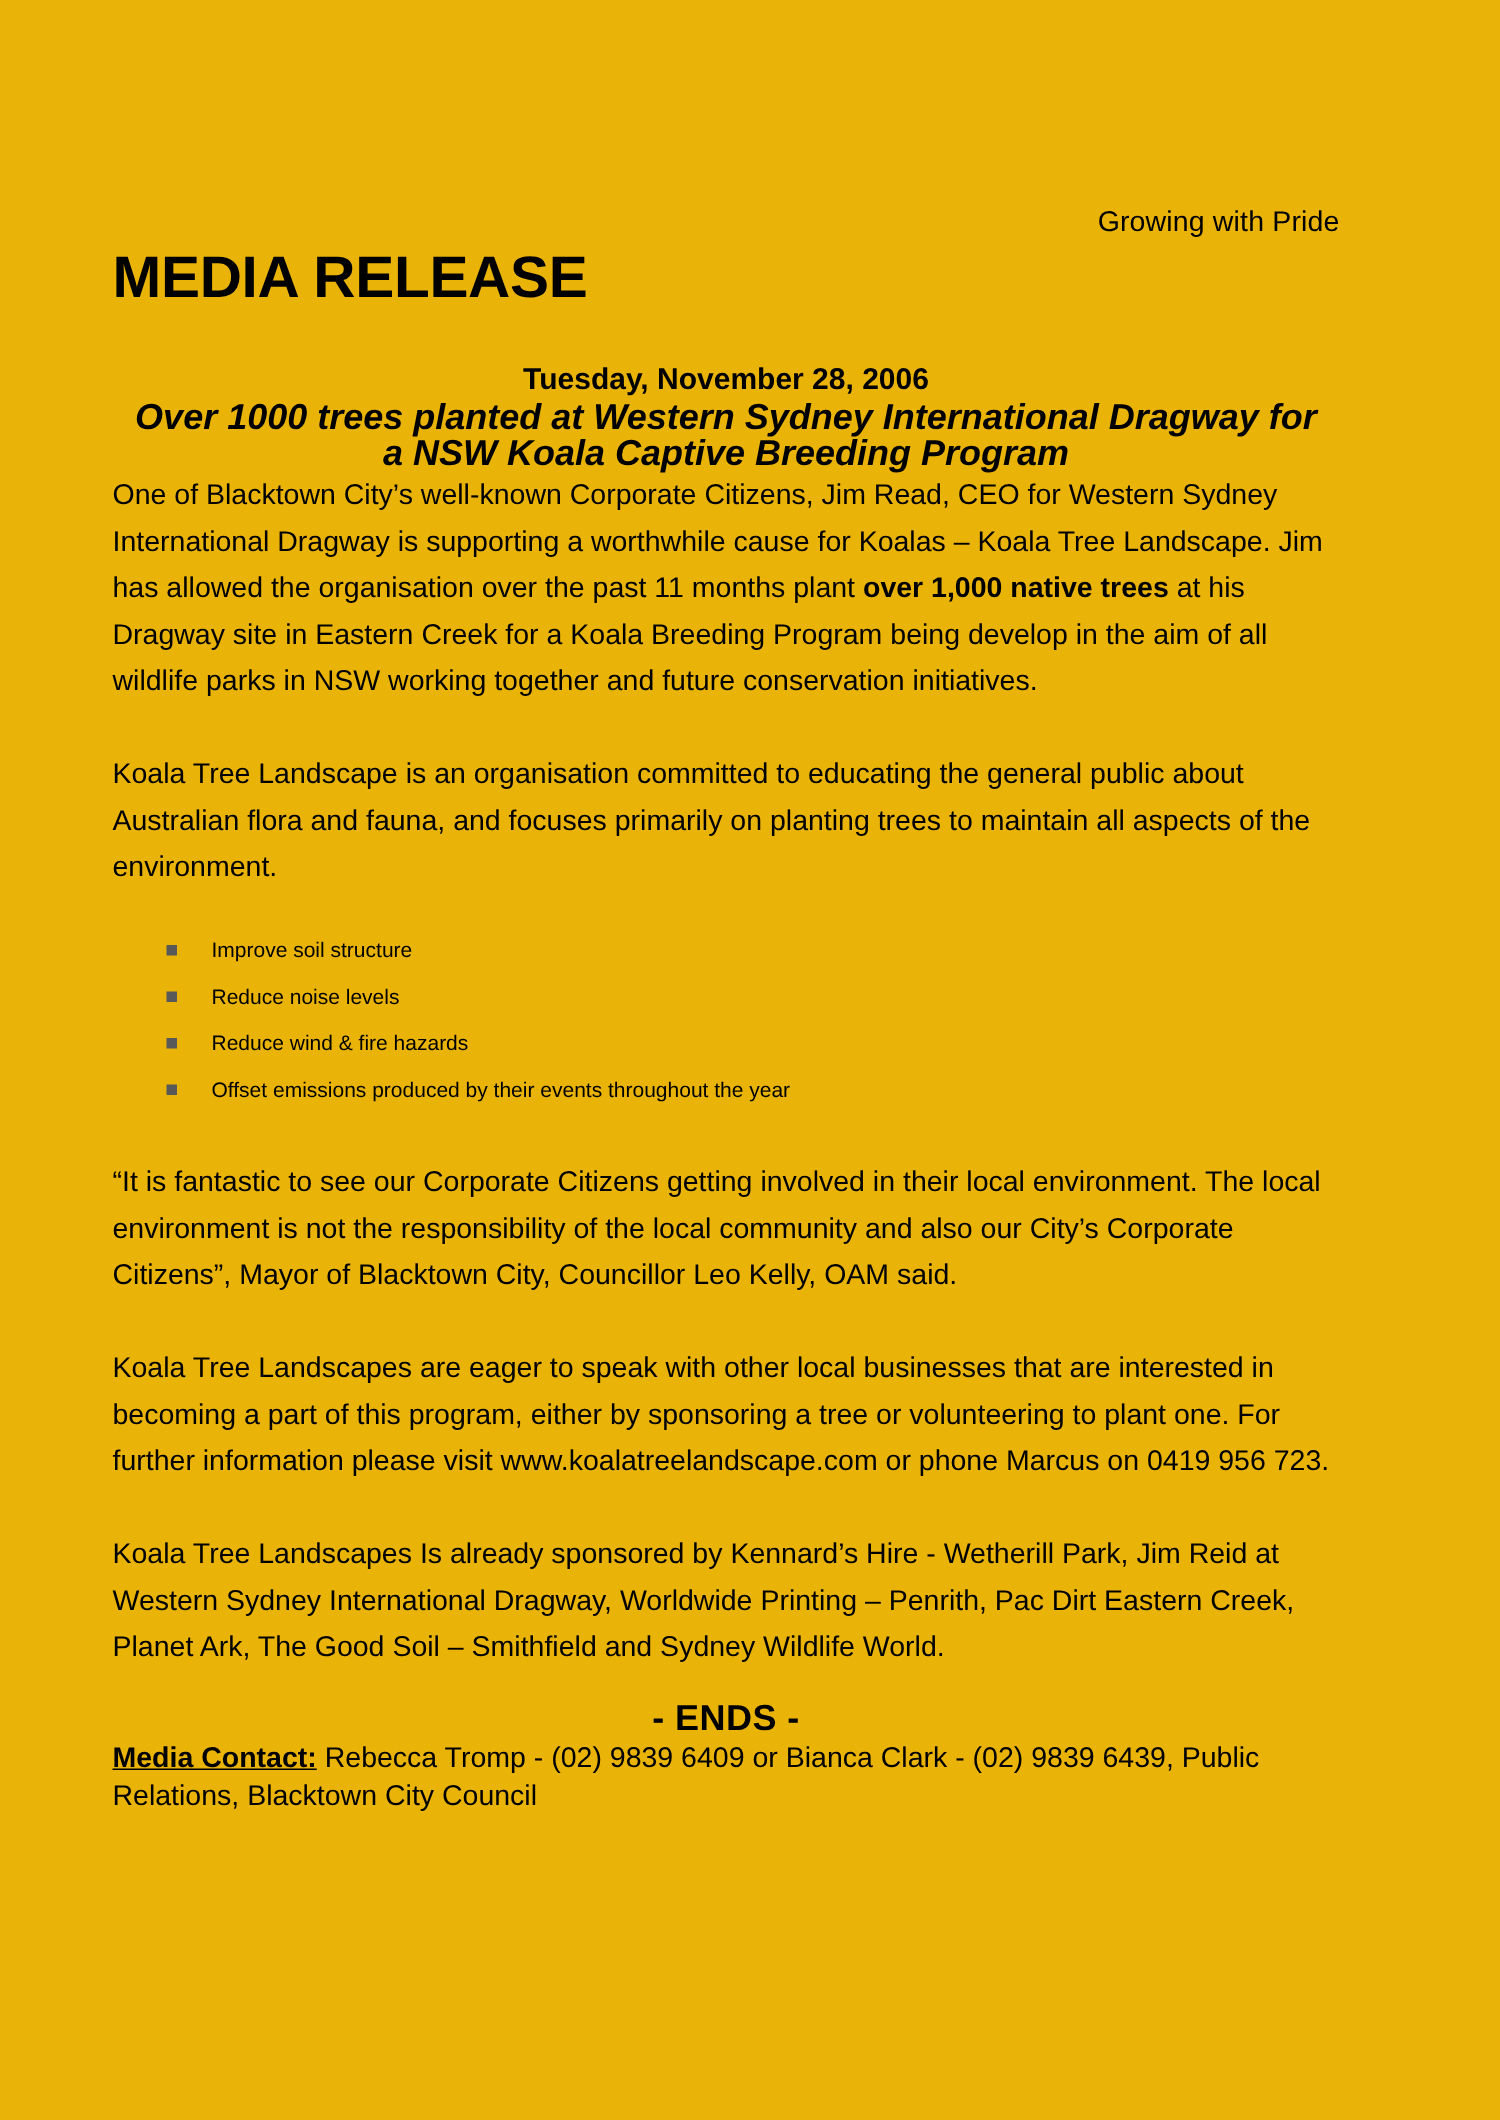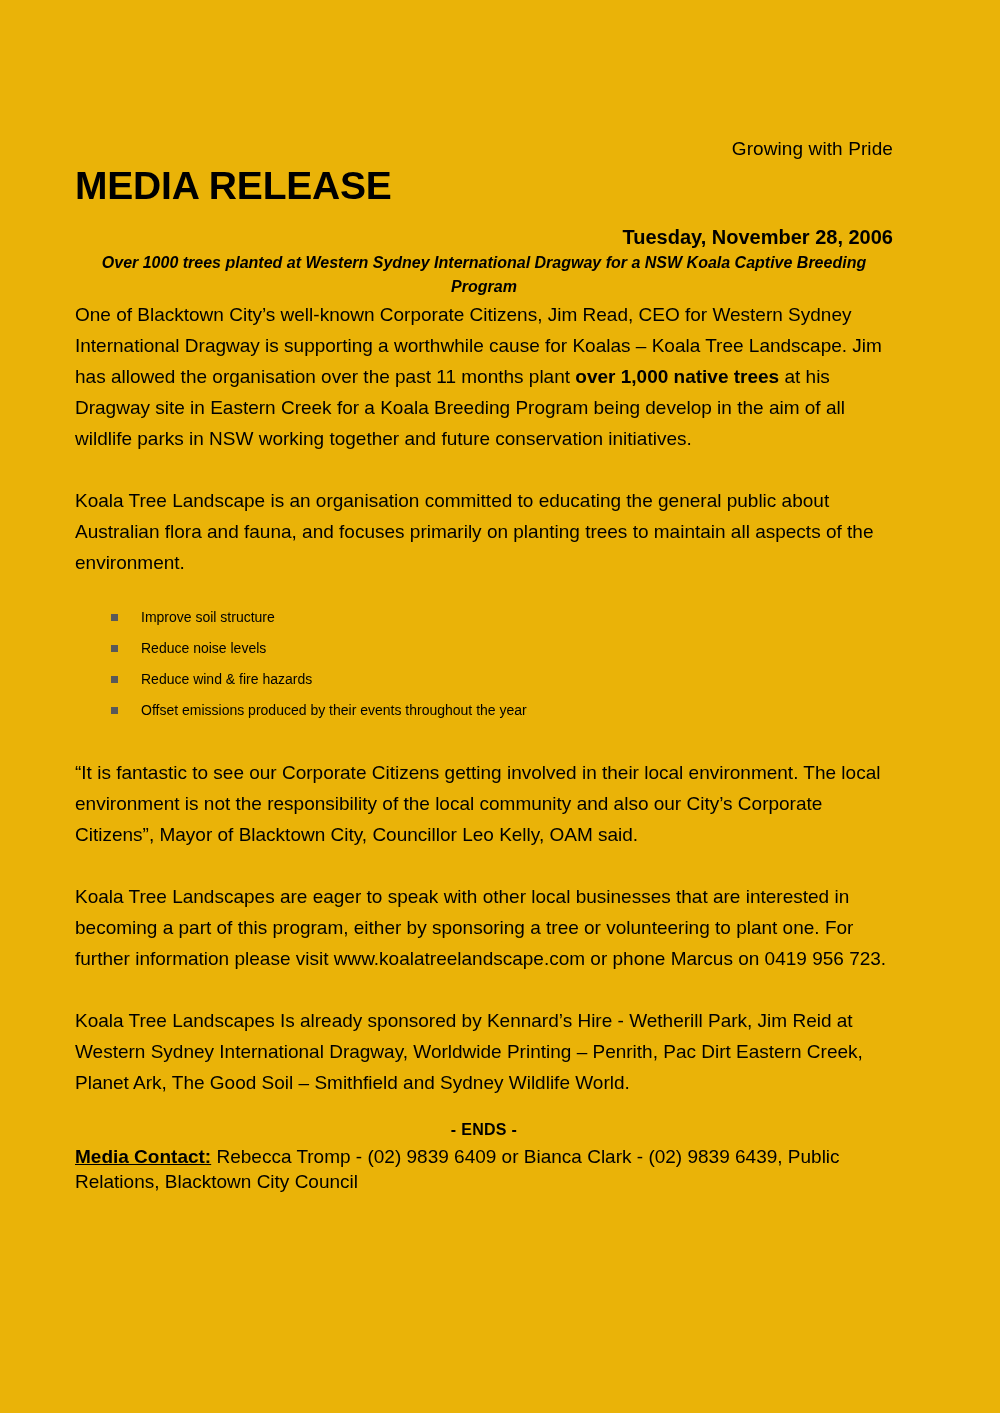--- a/index.html
+++ b/index.html
@@ -35,39 +35,39 @@
     letter-spacing: 0.1px;
   }
   .media-release {
     font-size: 39px;
     font-weight: bold;
     line-height: 38px;
     margin-top: 6px;
     letter-spacing: -0.2px;
   }
   .date-line {
-    text-align: right;
+    text-align: center;
     font-weight: bold;
     font-size: 20px;
     line-height: 24px;
-    margin-top: 20px;
+    margin-top: 36px;
   }
   .headline {
     text-align: center;
     font-weight: bold;
     font-size: 30px;
     line-height: 36px;
     margin-top: 24px;
     letter-spacing: -0.2px;
   }
   .subhead {
     text-align: center;
     font-weight: bold;
     font-style: italic;
-    font-size: 16px;
+    font-size: 24px;
     line-height: 24px;
     margin-top: 2px;
     padding: 0 14px;
   }
 
   
   .para {
     font-size: 19px;
     line-height: 31px;
     margin: 0;
@@ -95,21 +95,21 @@
     top: 12px;
     width: 7px;
     height: 7px;
     background: #595959;
   }
 
   
   .ends {
     text-align: center;
     font-weight: bold;
-    font-size: 16px;
+    font-size: 24px;
     line-height: 24px;
     margin-top: 20px;
     letter-spacing: 0.3px;
   }
   .contact {
     font-size: 19px;
     line-height: 25px;
     margin-top: 2px;
   }
   .contact .label {

